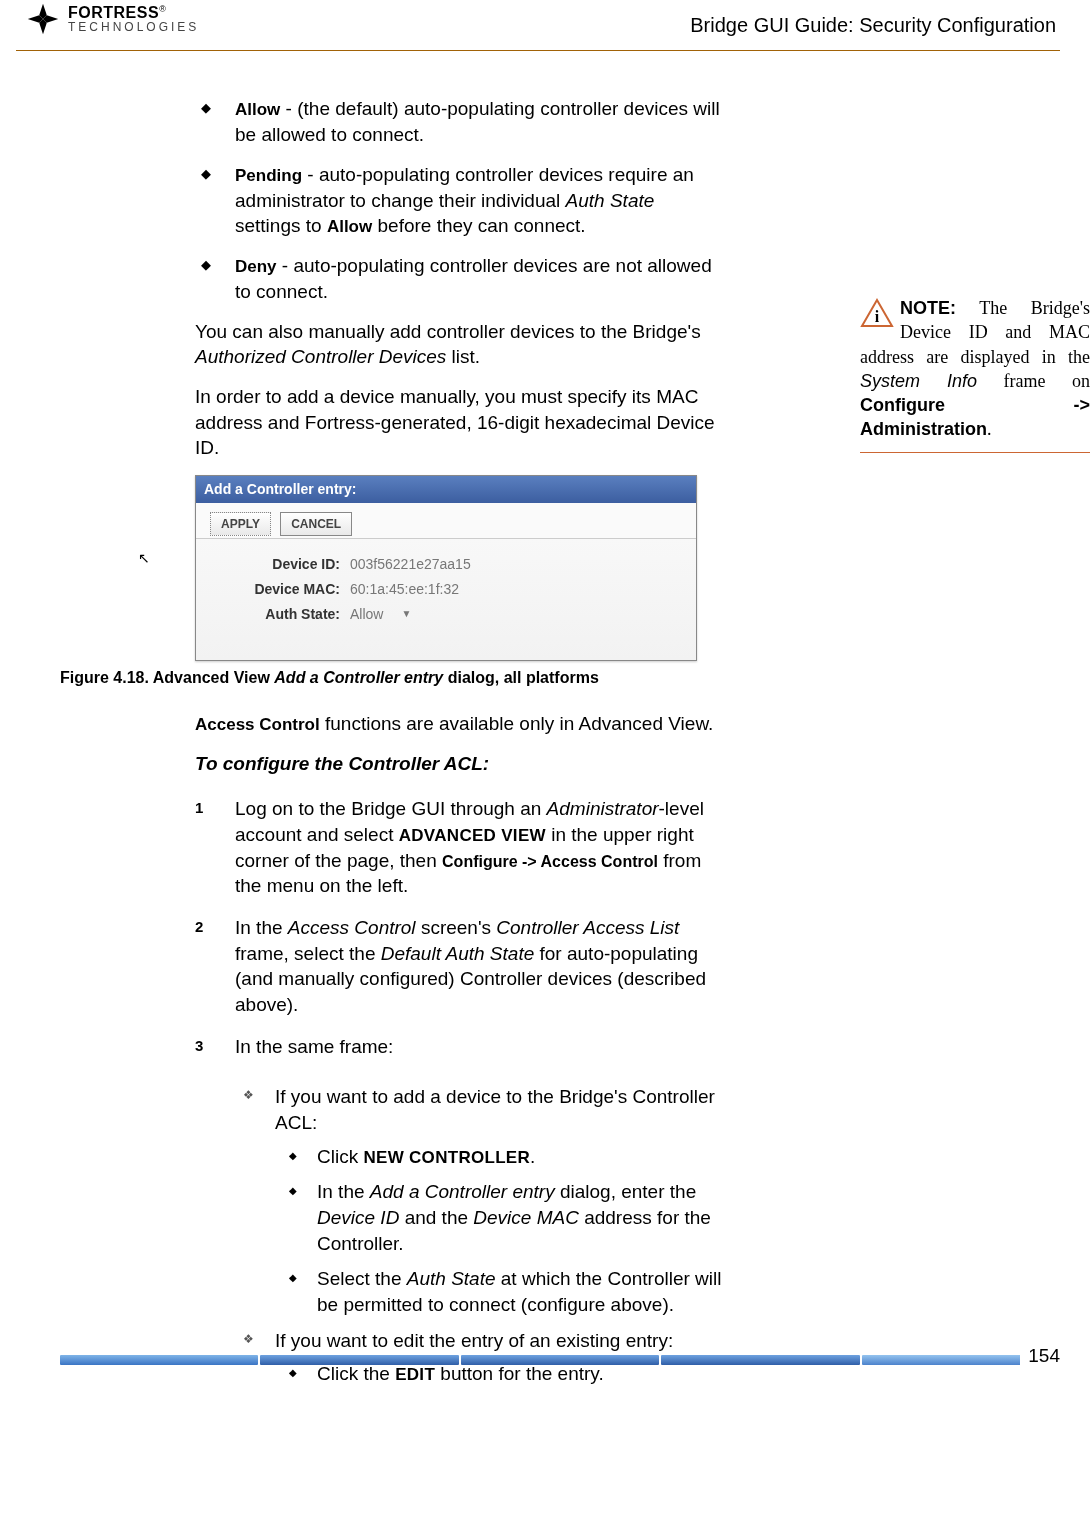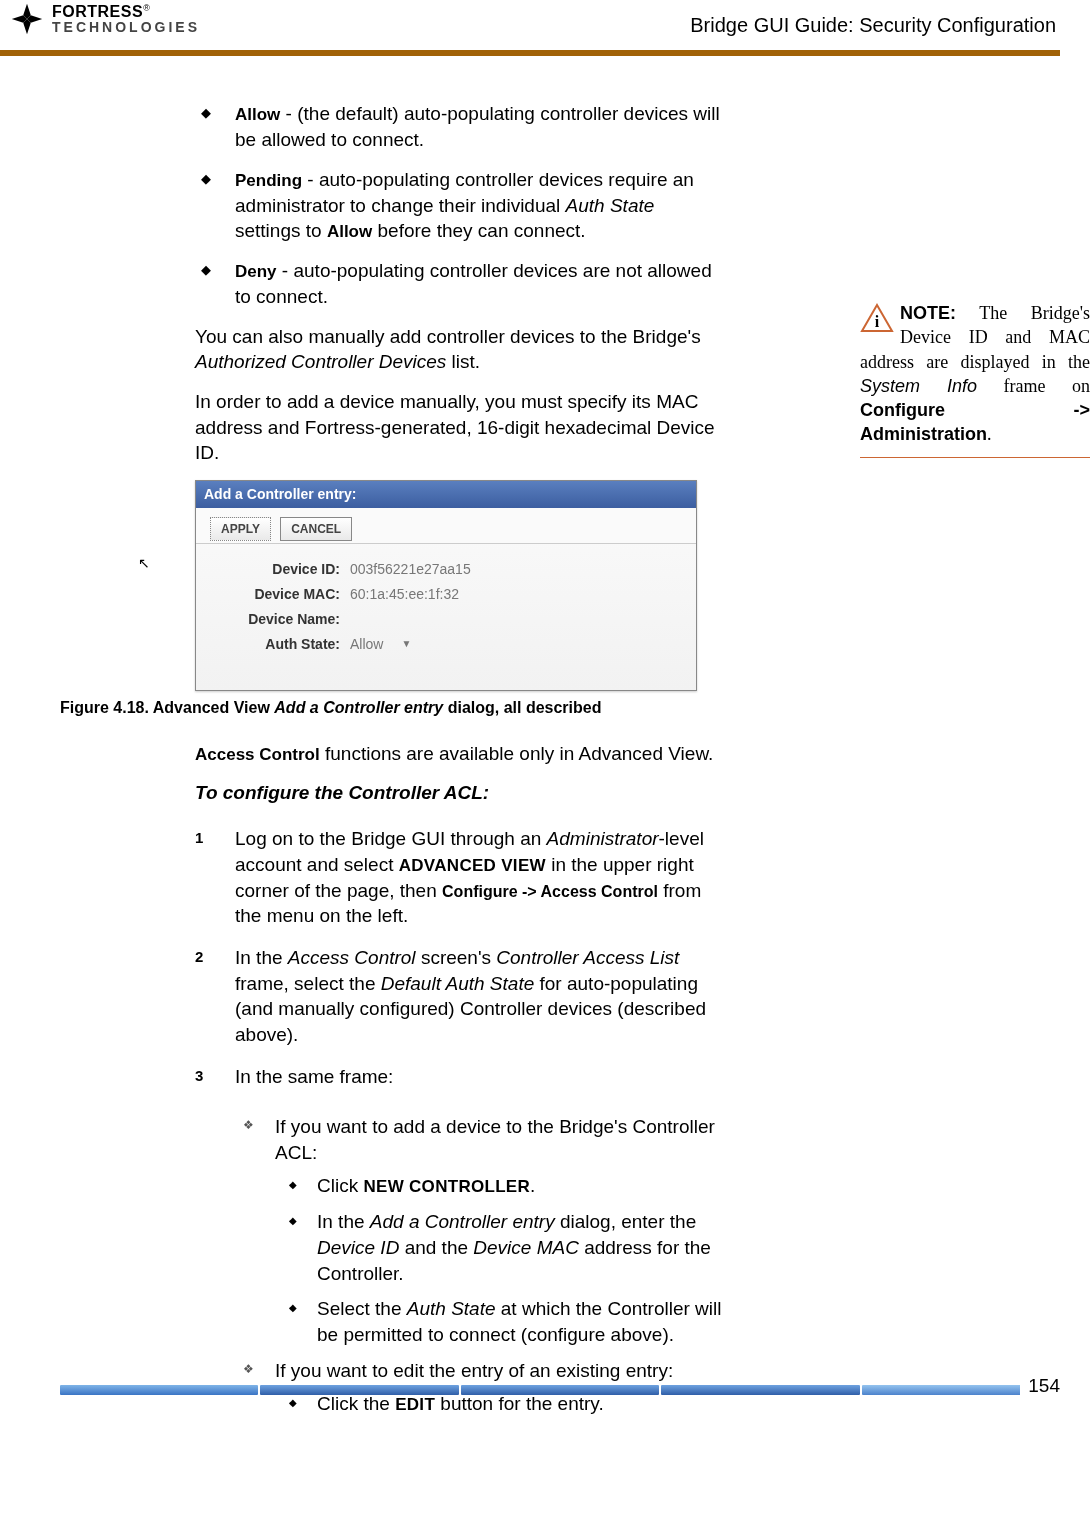--- a/index.html
+++ b/index.html
@@ -11,41 +11,41 @@
     color: #000;
     background: #fff;
   }
   body {
     position: relative;
     min-height: 1523px;
   }
   .header {
     position: relative;
     height: 50px;
-    border-bottom: 6px solid #a16207;
-    margin: 0 30px 0 0;
+    border-bottom: 1px solid #a16207;
+    margin: 0 30px 0 16px;
   }
   .logo-wrap {
     position: absolute;
     left: 8px;
     top: 0;
     display: flex;
     align-items: center;
     gap: 6px;
   }
   .logo-mark {
     width: 38px; height: 38px;
     position: relative;
   }
   .logo-mark svg { display:block; }
   .logo-text {
     display: flex; flex-direction: column; line-height: 1;
   }
   .logo-text .l1 { font-weight: 900; font-size: 16px; letter-spacing: 0.5px; }
-  .logo-text .l2 { font-size: 14px; letter-spacing: 3px; color:#444;font-weight:bold; }
+  .logo-text .l2 { font-size: 12px; letter-spacing: 3px; color:#444; }
   .logo-text .reg { font-size: 9px; vertical-align: top; }
   .header-title {
     position: absolute;
     right: 4px;
     top: 14px;
     font-size: 20px;
   }
   .page {
     position: relative;
     padding: 45px 30px 0 60px;
@@ -316,36 +316,32 @@
       <div class="shot-body">
         <div class="frow">
           <span class="lbl">Device ID:</span>
           <span class="val">003f56221e27aa15</span>
         </div>
         <div class="frow">
           <span class="lbl">Device MAC:</span>
           <span class="val">60:1a:45:ee:1f:32</span>
         </div>
         <div class="frow">
-          <span class="lbl">Device Name:</span>
-          <span class="val"></span>
-        </div>
-        <div class="frow">
           <span class="lbl">Auth State:</span>
           <span class="val dd">
             <span>Allow</span>
             <span class="caret">▼</span>
           </span>
         </div>
       </div>
     </div>
   </div>
 
   <div class="figure-caption">
-    <span>Figure 4.18. Advanced View </span><span class="ital">Add a Controller entry</span><span> dialog, all described</span>
+    <span>Figure 4.18. Advanced View </span><span class="ital">Add a Controller entry</span><span> dialog, all platforms</span>
   </div>
 
   <div class="main-col">
     <p class="para">
       <span class="small-bold">Access Control</span><span> functions are available only in Advanced View.</span>
     </p>
     <div class="heading-sub">To configure the Controller ACL:</div>
 
     <ol class="steps">
       <li>

